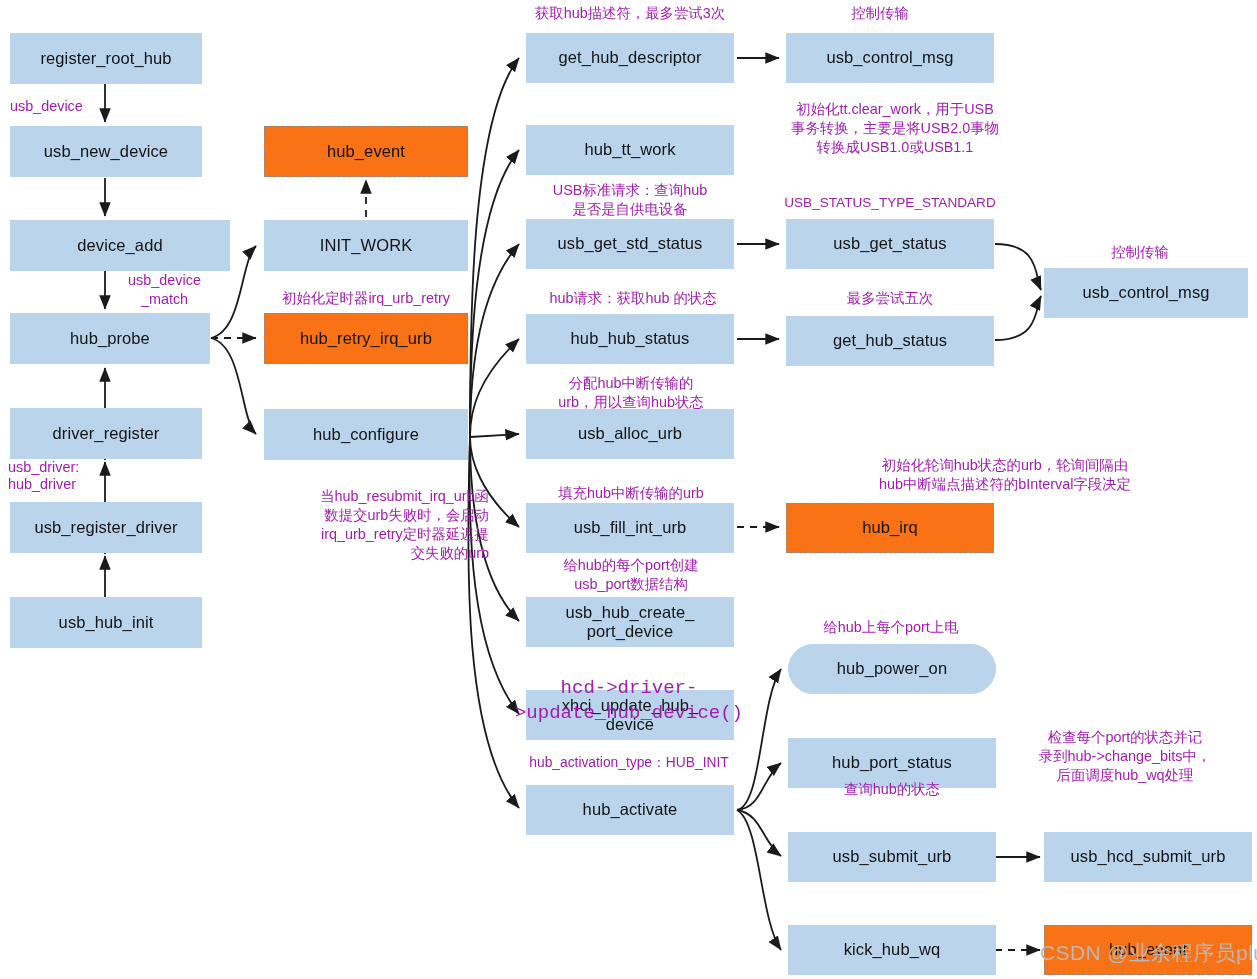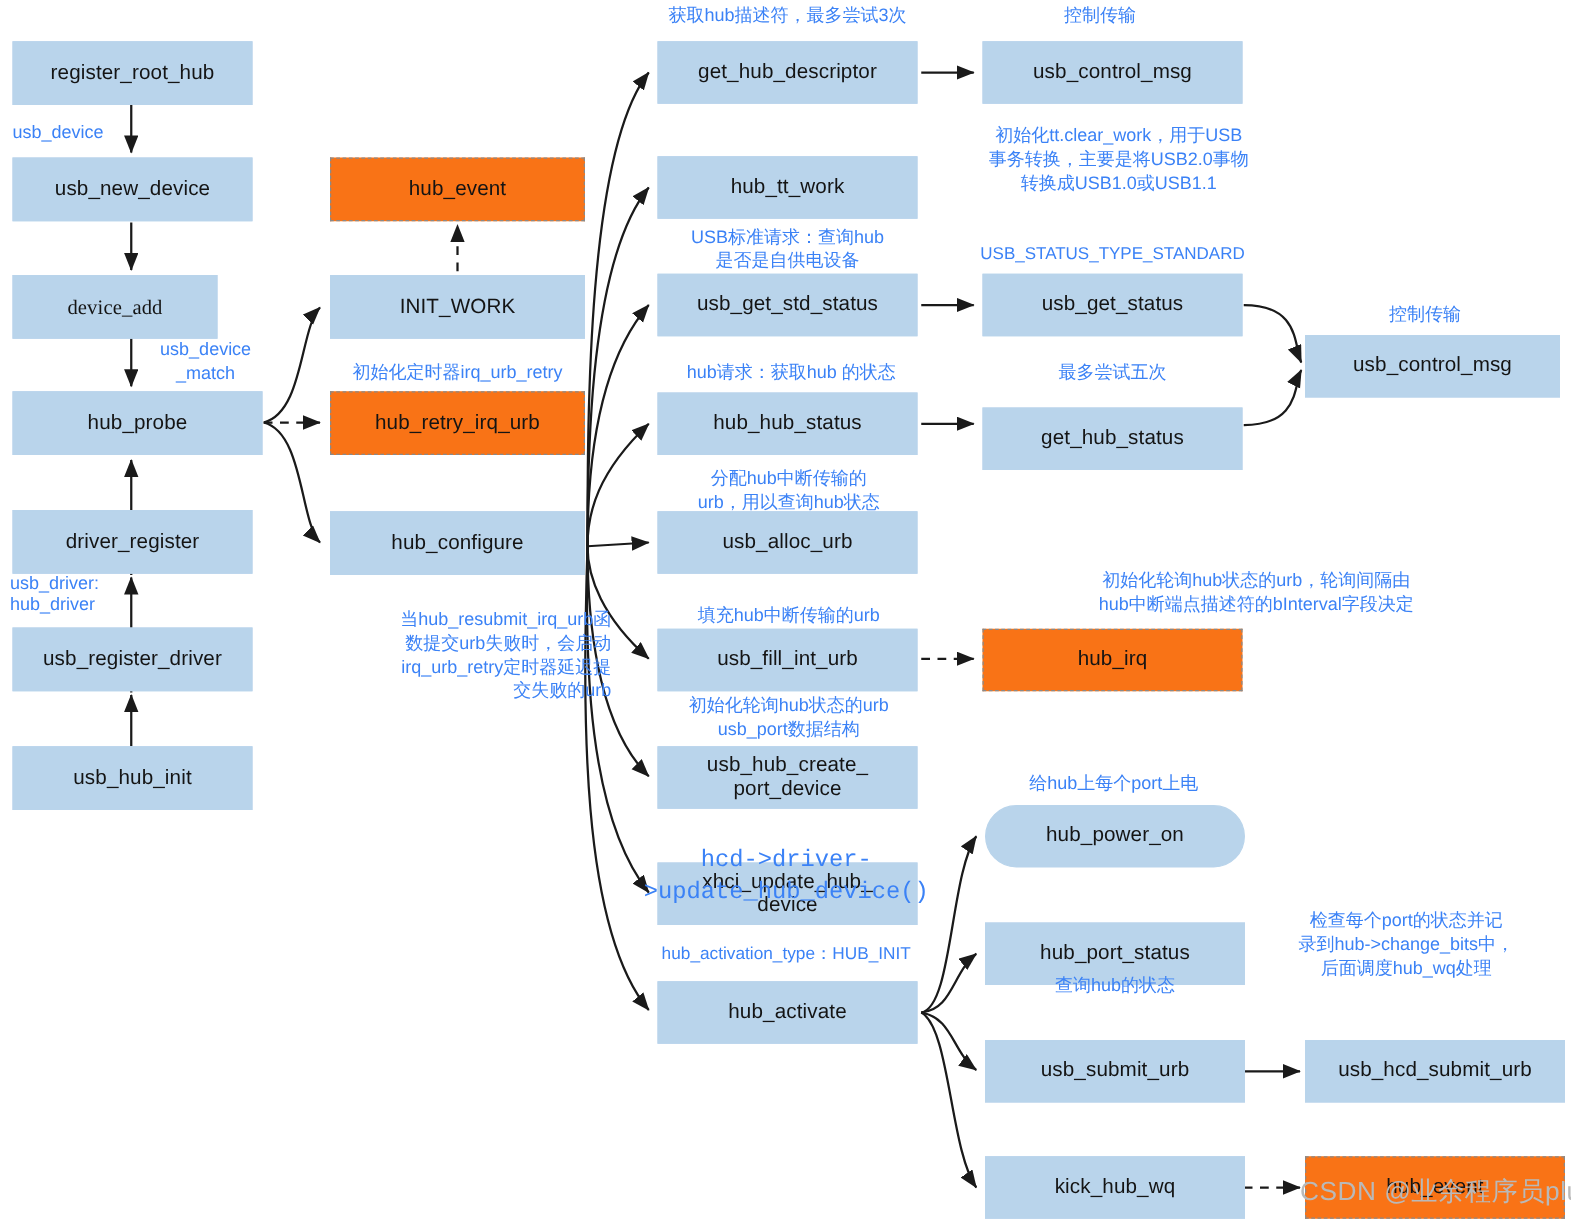--- a/index.html
+++ b/index.html
@@ -42,21 +42,21 @@
     border: 1px solid #b9d4eb;
   }
   .node.green {
     background: #f97316;
     border: 1.6px dashed #8a8a8a;
   }
   .lbl {
     position: absolute;
     font-size: 14.4px;
     line-height: 1.32;
-    color: #3b82f6;
+    color: #a21caf;
     text-align: center;
     white-space: pre-line;
     z-index: 4;
   }
   .lbl.left { text-align: left; }
   .watermark {
     position: absolute;
     font-size: 21px;
     color: #b9b9b9;
     letter-spacing: 0.4px;
@@ -120,21 +120,21 @@
       <path d="M211,338 L256,338" stroke-dasharray="7,6"></path>
     </g>
   </svg>
 
   <div class="node blue" style="left:10px;top:33px;width:192px;height:51px;">register_root_hub</div>
 
   <div class="lbl left" style="left:10px;top:97px;width:95px;">usb_device</div>
 
   <div class="node blue" style="left:10px;top:126px;width:192px;height:51px;">usb_new_device</div>
 
-  <div class="node blue" style="left:10px;top:220px;width:164px;height:51px;font-family:Liberation Serif, serif;">device_add</div>
+  <div class="node blue" style="left:10px;top:220px;width:220px;height:51px;">device_add</div>
 
   <div class="lbl" style="left:112px;top:271px;width:105px;">usb_device
 _match</div>
 
   <div class="node blue" style="left:10px;top:313px;width:200px;height:51px;">hub_probe</div>
 
   <div class="node blue" style="left:10px;top:408px;width:192px;height:51px;">driver_register</div>
 
   <div class="lbl left" style="left:8px;top:459px;width:100px;line-height:1.18;">usb_driver:
 hub_driver</div>
@@ -184,37 +184,37 @@
   <div class="lbl" style="left:1050px;top:243px;width:180px;">控制传输</div>
 
   <div class="node blue" style="left:1044px;top:268px;width:204px;height:50px;">usb_control_msg</div>
 
   <div class="lbl" style="left:514px;top:289px;width:238px;">hub请求：获取hub 的状态</div>
 
   <div class="node blue" style="left:526px;top:314px;width:208px;height:50px;">hub_hub_status</div>
 
   <div class="lbl" style="left:790px;top:289px;width:200px;">最多尝试五次</div>
 
-  <div class="node blue" style="left:786px;top:326px;width:208px;height:50px;">get_hub_status</div>
+  <div class="node blue" style="left:786px;top:316px;width:208px;height:50px;">get_hub_status</div>
 
   <div class="lbl" style="left:512px;top:374px;width:238px;">分配hub中断传输的
 urb，用以查询hub状态</div>
 
   <div class="node blue" style="left:526px;top:409px;width:208px;height:50px;">usb_alloc_urb</div>
 
   <div class="lbl" style="left:512px;top:484px;width:238px;">填充hub中断传输的urb</div>
 
   <div class="node blue" style="left:526px;top:503px;width:208px;height:50px;">usb_fill_int_urb</div>
 
   <div class="lbl" style="left:760px;top:456px;width:490px;">初始化轮询hub状态的urb，轮询间隔由
 hub中断端点描述符的bInterval字段决定</div>
 
   <div class="node green" style="left:786px;top:503px;width:208px;height:50px;">hub_irq</div>
 
-  <div class="lbl" style="left:512px;top:556px;width:238px;">初始化轮询hub状态的urb
+  <div class="lbl" style="left:512px;top:556px;width:238px;">给hub的每个port创建
 usb_port数据结构</div>
 
   <div class="node blue" style="left:526px;top:597px;width:208px;height:50px;">usb_hub_create_
 port_device</div>
 
   <div class="lbl" style="left:505px;top:676px;width:248px;font-size:19px;font-family:Liberation Mono, monospace;">hcd-&gt;driver-&gt;update_hub_device()</div>
 
   <div class="node blue" style="left:526px;top:690px;width:208px;height:50px;">xhci_update_hub_
 device</div>
 

